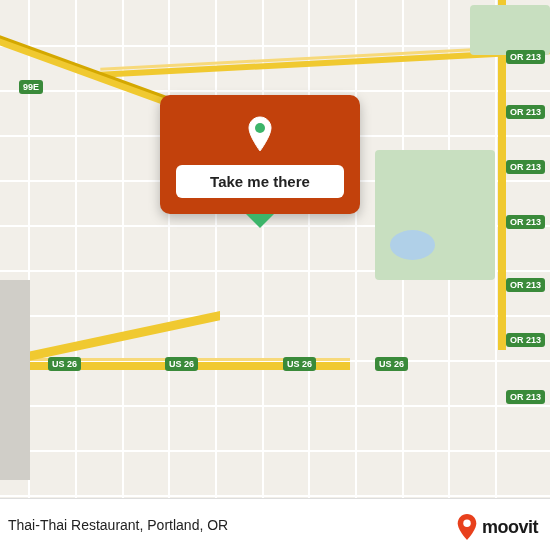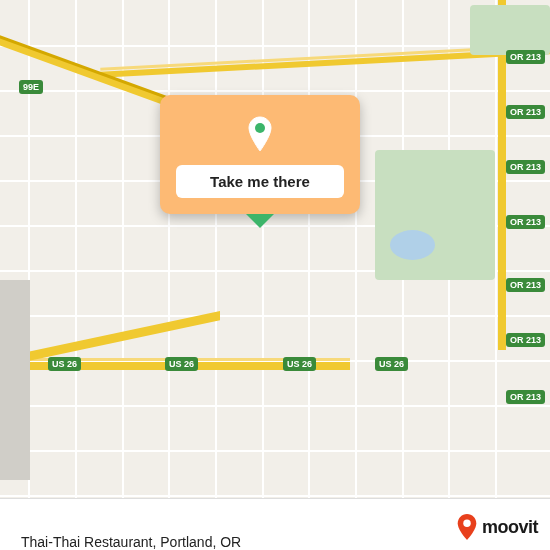--- a/index.html
+++ b/index.html
@@ -59,22 +59,22 @@
       border-radius: 50%;
     }
 
     
     #bottom-bar {
       position: absolute;
       bottom: 0; left: 0; right: 0;
       height: 52px;
       background: #fff;
       display: flex;
-      align-items: flex-end;
-      padding: 0 17px;
+      align-items: center;
+      padding: 0 4px;
       border-top: 1px solid #ddd;
       z-index: 10;
     }
 
     #moovit-logo {
       position: absolute;
       right: 12px;
       bottom: 10px;
       display: flex;
       align-items: center;
@@ -111,21 +111,21 @@
       font-weight: 500;
       padding-left: 4px;
     }
 
     
     #popup-card {
       position: absolute;
       top: 95px;
       left: 160px;
       width: 200px;
-      background: #fdba74;
+      background: #c2410c;
       border-radius: 10px;
       padding: 18px 16px 16px;
       display: flex;
       flex-direction: column;
       align-items: center;
       z-index: 5;
       box-shadow: 0 4px 12px rgba(0,0,0,0.25);
     }
 
     #popup-card::after {

